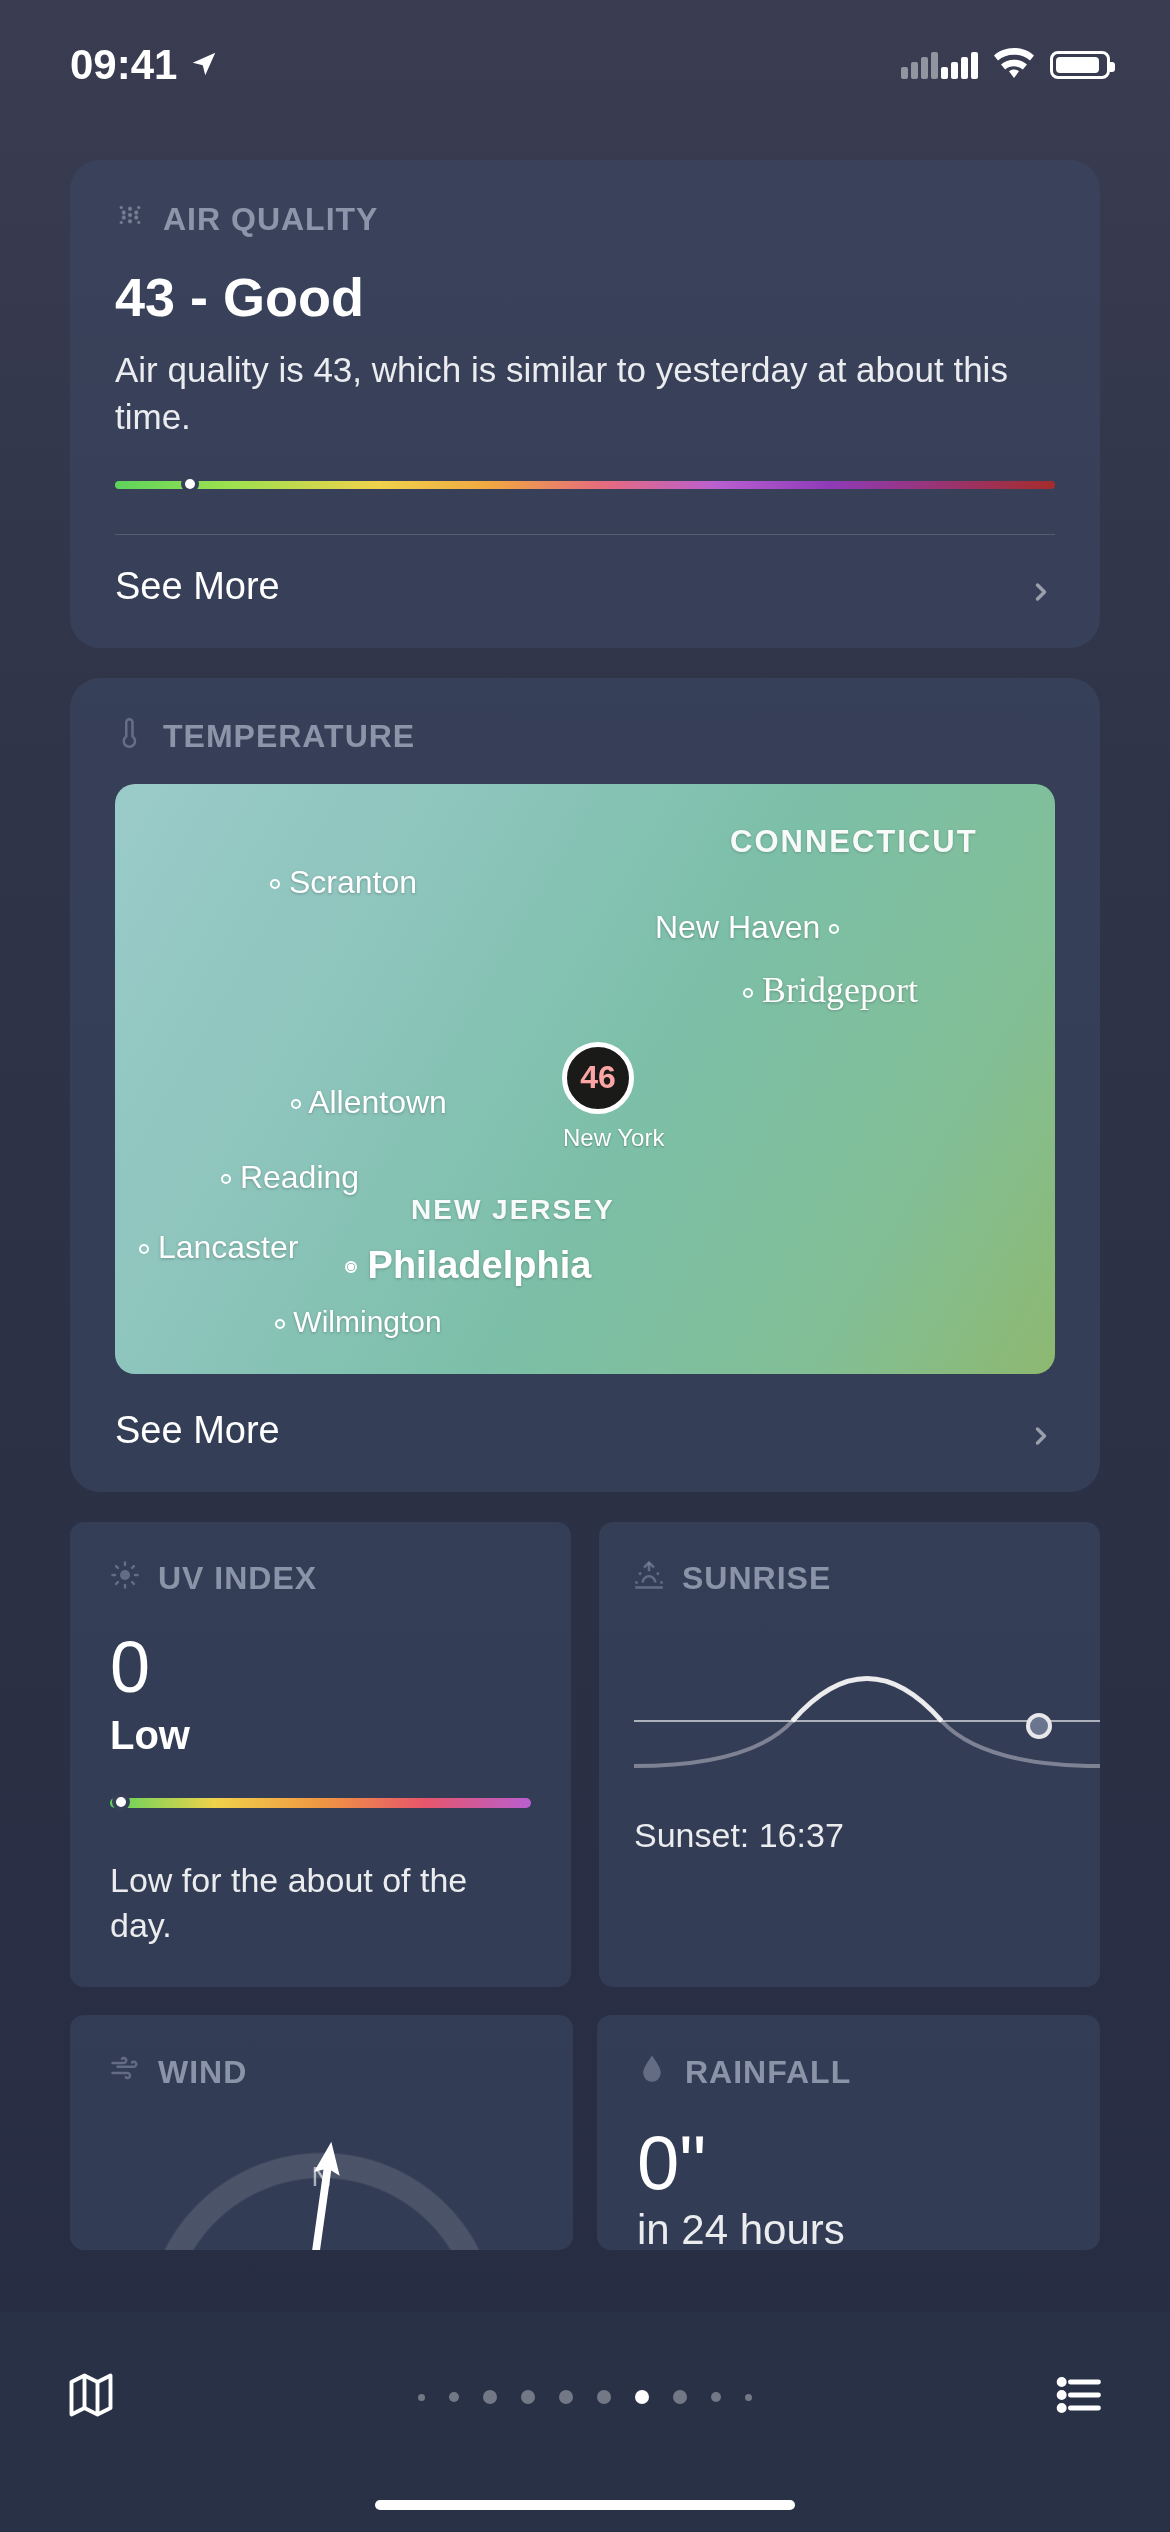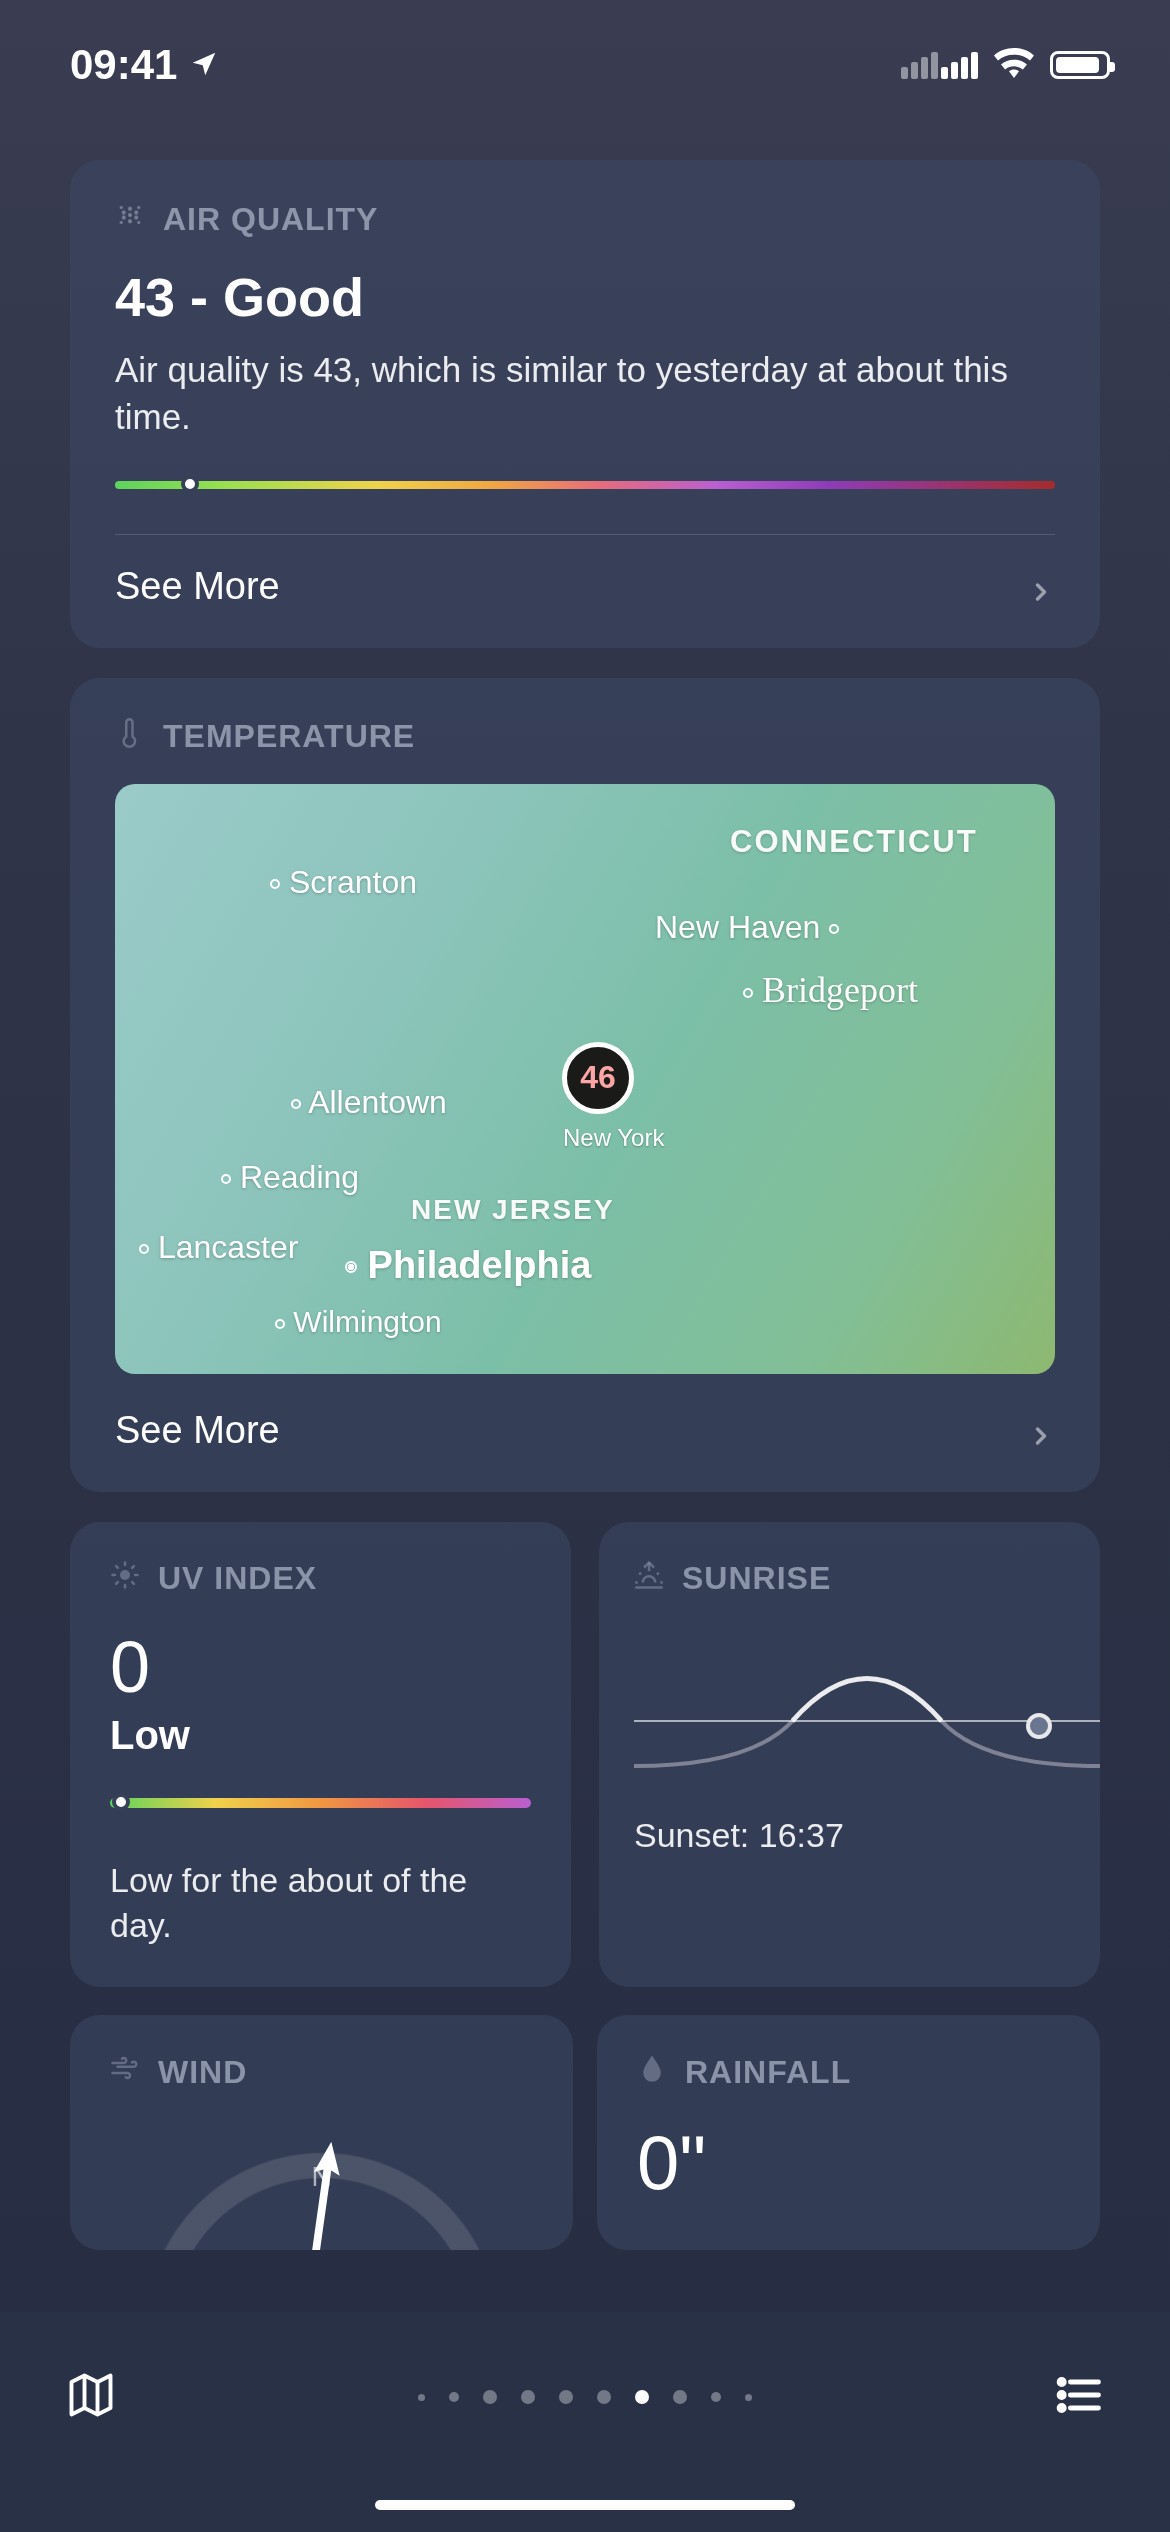--- a/index.html
+++ b/index.html
@@ -85,21 +85,21 @@
   position: absolute; left: 447px; top: 258px;
   width: 72px; height: 72px; background: #1a1a18; border: 5px solid #fff;
   border-radius: 50%; display: flex; align-items: center; justify-content: center;
   font-size: 32px; font-weight: 700; color: #fca5a5;
 }
 .map-pin-label { position: absolute; left: 448px; top: 340px; font-size: 24px; color: #fff; font-weight: 500; text-shadow: 0 1px 2px rgba(0,0,0,0.3); }
 
 .grid-2 { display: grid; grid-template-columns: 1fr 1fr; gap: 28px; }
 .small-card {
   background: rgba(60, 72, 100, 0.55);
-  border-radius: 30px;
+  border-radius: 14px;
   padding: 38px 40px;
 }
 .big-num { font-size: 72px; font-weight: 400; margin-bottom: 5px; }
 .sub-label { font-size: 40px; font-weight: 600; margin-bottom: 40px; }
 .uv-bar {
   height: 10px; border-radius: 5px; position: relative; margin-bottom: 50px;
   background: linear-gradient(90deg,#5dd35c,#f0d24b,#f09742,#e6556b,#b95fd0);
 }
 .uv-marker {
   position: absolute; left: 2px; top: -5px; width: 18px; height: 18px;
@@ -334,20 +334,21 @@
     <div class="small-card clip-card" style="height:235px;">
       <div class="card-header">
         <span>
           <svg viewBox="0 0 24 24" fill="currentColor">
               <path d="M12 2C8 8 5 12 5 16a7 7 0 0 0 14 0c0-4-3-8-7-14z"></path>
             </svg>
         </span>
         <span>RAINFALL</span>
       </div>
       <div class="rainfall-val">0"</div>
+      <div class="rainfall-sub">in 24 hours</div>
     </div>
   </div>
 </div>
 
 <div class="bottom-bar">
   <div class="map-btn">
     <svg viewBox="0 0 24 24" fill="none" stroke="#fff" stroke-width="1.8" stroke-linejoin="round">
         <polygon points="3 6 9 3 15 6 21 3 21 18 15 21 9 18 3 21"></polygon>
         <line x1="9" y1="3" x2="9" y2="18"></line>
         <line x1="15" y1="6" x2="15" y2="21"></line>

